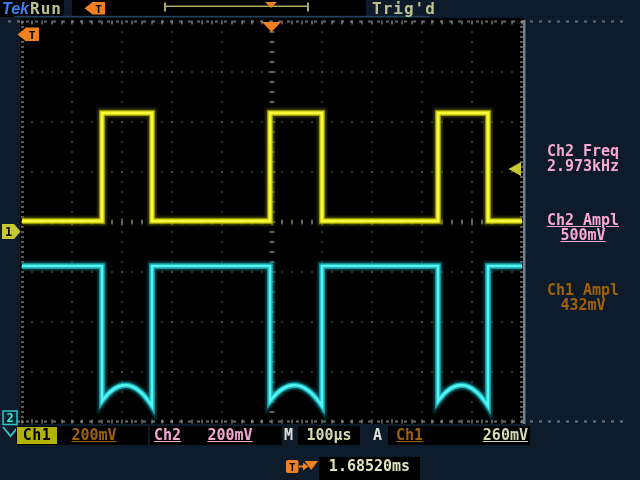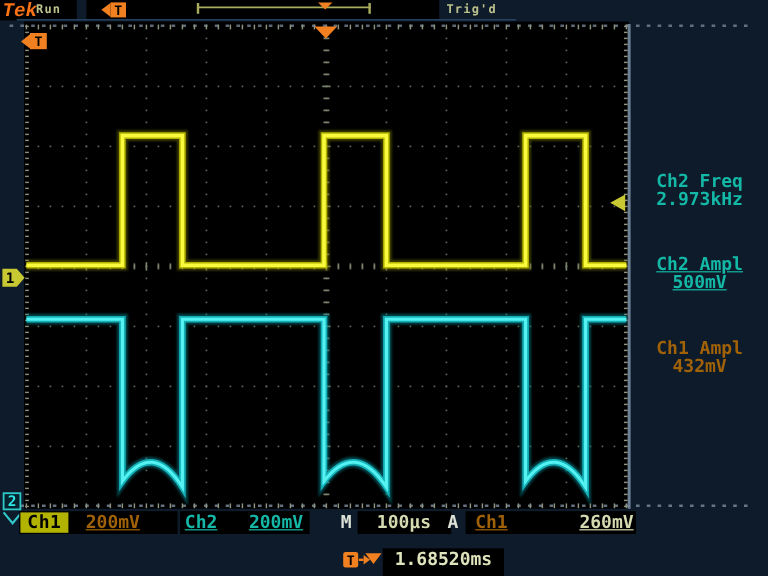--- a/index.html
+++ b/index.html
@@ -6,23 +6,23 @@
   .stage{position:relative;width:640px;height:480px;background:#0d1b2a;overflow:hidden;
          font-family:"DejaVu Sans Mono",monospace;font-weight:bold;}
   .abs{position:absolute;text-decoration:underline;}
   .blackbox{position:absolute;background:#000;}
   svg{position:absolute;left:0;top:0;}
   .t{position:absolute;white-space:pre;letter-spacing:1px;}
   .olive{color:#bcc08c;}
   .khaki{color:#d6dab0;}
   .whitet{color:#dde1d8;}
   .ch1t{color:#a16207;}
-  .ch2t{color:#14b8a6;}
-  .logo{font-family:Liberation Mono, monospace;font-style:italic;color:#f97316;font-size:16px;letter-spacing:0;}
-  .top-txt{font-size:10px;line-height:17px;}
+  .ch2t{color:#f9a8d4;}
+  .logo{font-family:Liberation Sans, sans-serif;font-style:italic;color:#3b82f6;font-size:16px;letter-spacing:0;}
+  .top-txt{font-size:16px;line-height:17px;}
   .mgroup{position:absolute;left:528px;width:110px;text-align:center;font-size:15px;line-height:15px;}
   .sb{font-size:15px;line-height:19px;}
   .badge{position:absolute;left:1px;top:1px;width:40px;height:17px;background:#b2b200;color:#000;
          text-align:center;font-size:15px;line-height:17px;letter-spacing:0.5px;}
   .w{fill:none;stroke-linejoin:miter;stroke-linecap:butt;}
   .w1h{stroke:#6e6e00;stroke-width:9;opacity:.55;filter:url(#fz);}
   .w1m{stroke:#c9c900;stroke-width:5.5;opacity:.85;}
   .w1c{stroke:#fafa3c;stroke-width:3;}
   .w2h{stroke:#067d86;stroke-width:9;opacity:.55;filter:url(#fz);}
   .w2m{stroke:#17c3cb;stroke-width:5.5;opacity:.85;}
@@ -1170,26 +1170,26 @@
   </div>
   <div class="mgroup ch1t" style="top:283px;">
     <div>Ch1 Ampl</div>
     <div>432mV</div>
   </div>
 
   <div class="blackbox sb" style="left:16px;top:426px;width:132px;height:19px;">
     <div class="badge">Ch1</div>
     <div class="abs ch1t" style="left:42px;top:0;width:72px;text-align:center;">200mV</div>
   </div>
-  <div class="blackbox sb" style="left:150px;top:426px;width:108px;height:19px;">
+  <div class="blackbox sb" style="left:150px;top:426px;width:108px;height:19px;padding-left:24px;">
     <div class="abs ch2t" style="left:4px;top:0;">Ch2</div>
     <div class="abs ch2t" style="left:40px;top:0;width:80px;text-align:center;">200mV</div>
   </div>
   <div class="t whitet sb" style="left:284px;top:426px;">M</div>
-  <div class="blackbox sb" style="left:298px;top:426px;width:62px;height:19px;padding-left:16px;">
+  <div class="blackbox sb" style="left:298px;top:426px;width:62px;height:19px;text-align:center;">
     <span class="khaki">100µs</span>
   </div>
   <div class="t whitet sb" style="left:373px;top:426px;">A</div>
   <div class="blackbox sb" style="left:388px;top:426px;width:142px;height:19px;">
     <div class="abs ch1t" style="left:8px;top:0;">Ch1</div>
     <div class="abs khaki" style="left:76px;top:0;width:64px;text-align:right;">260mV</div>
   </div>
 
   <div class="blackbox sb" style="left:319px;top:457px;width:101px;height:30px;text-align:center;">
     <span style="color:#e0e4bc;">1.68520ms</span>

